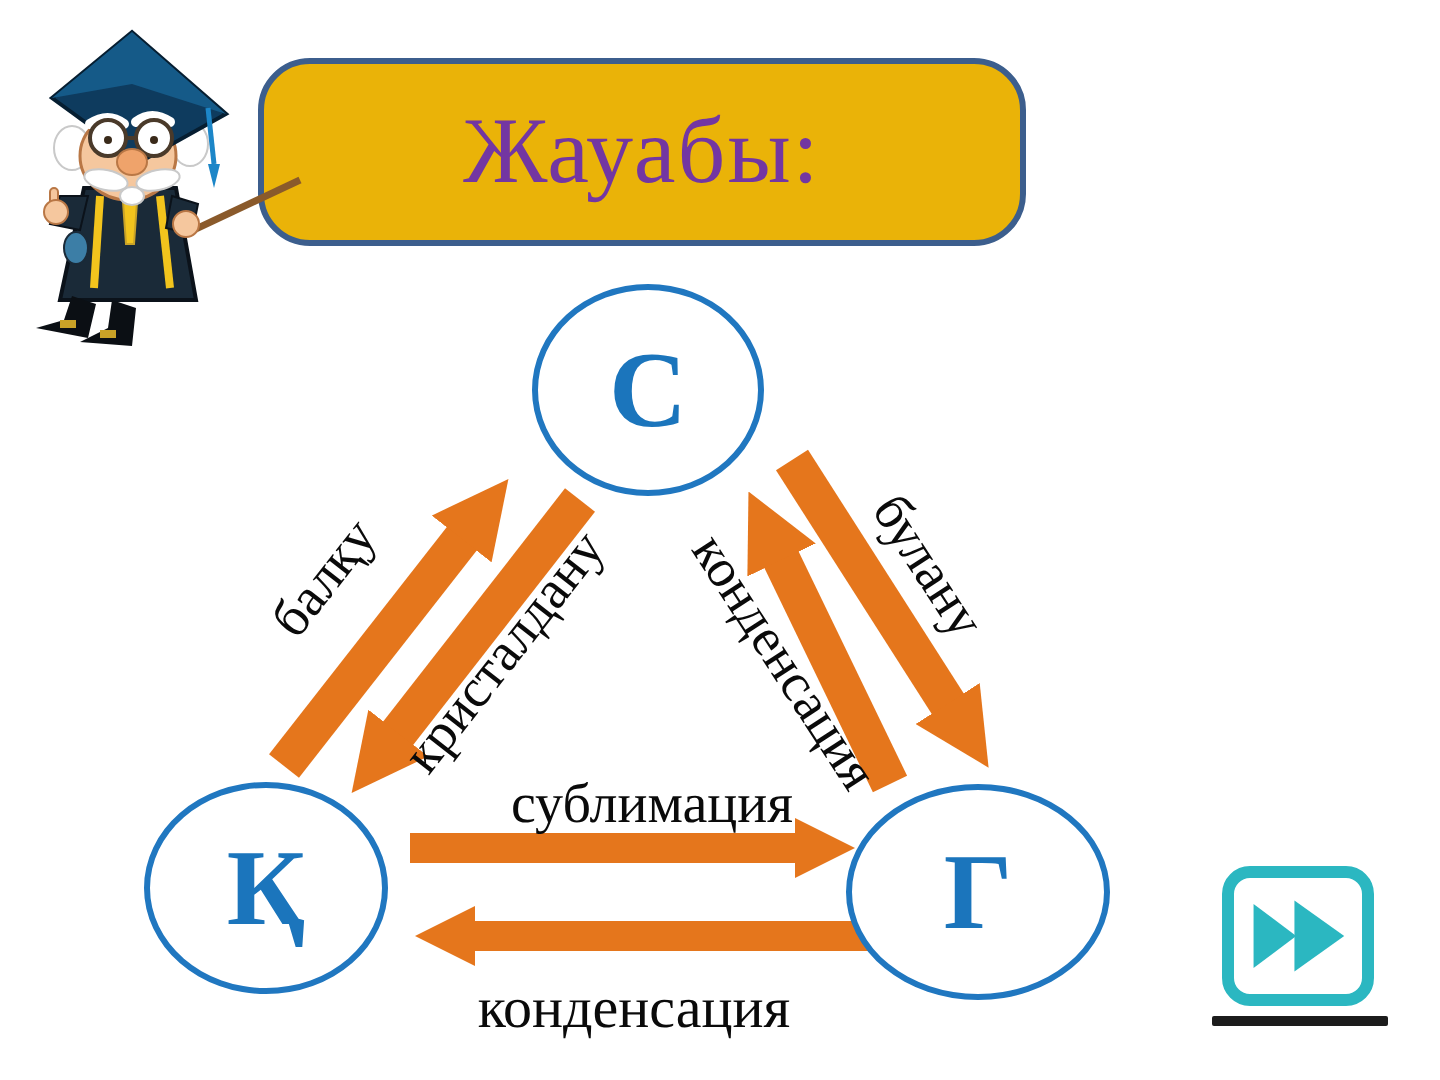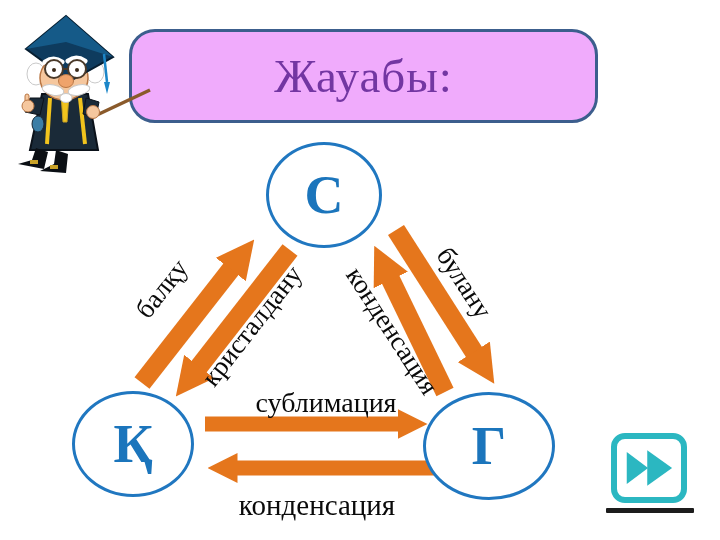--- a/index.html
+++ b/index.html
@@ -3,22 +3,22 @@
 <meta charset="utf-8">
 <style>
   html,body{margin:0;padding:0;background:#fff;}
   .slide{
     position:relative;width:720px;height:540px;background:#ffffff;
     overflow:hidden;font-family:"Liberation Serif","DejaVu Serif",serif;
   }
 
   
   .title-box{
-    position:absolute;left:129px;top:29px;width:469px;height:94px;
-    border:3.5px solid #3C5E8D;border-radius:26px;background:#f0abfc;
+    position:absolute;left:129px;top:29px;width:384px;height:94px;
+    border:3.5px solid #3C5E8D;border-radius:26px;background:#eab308;
     display:flex;align-items:center;justify-content:center;box-sizing:border-box;
   }
   .title-text{
     color:#7336A2;font-size:47px;letter-spacing:1px;
     font-family:"Liberation Serif","DejaVu Serif",serif;
   }
 
   
   .professor{position:absolute;left:0;top:2px;overflow:visible;z-index:5;}
 

